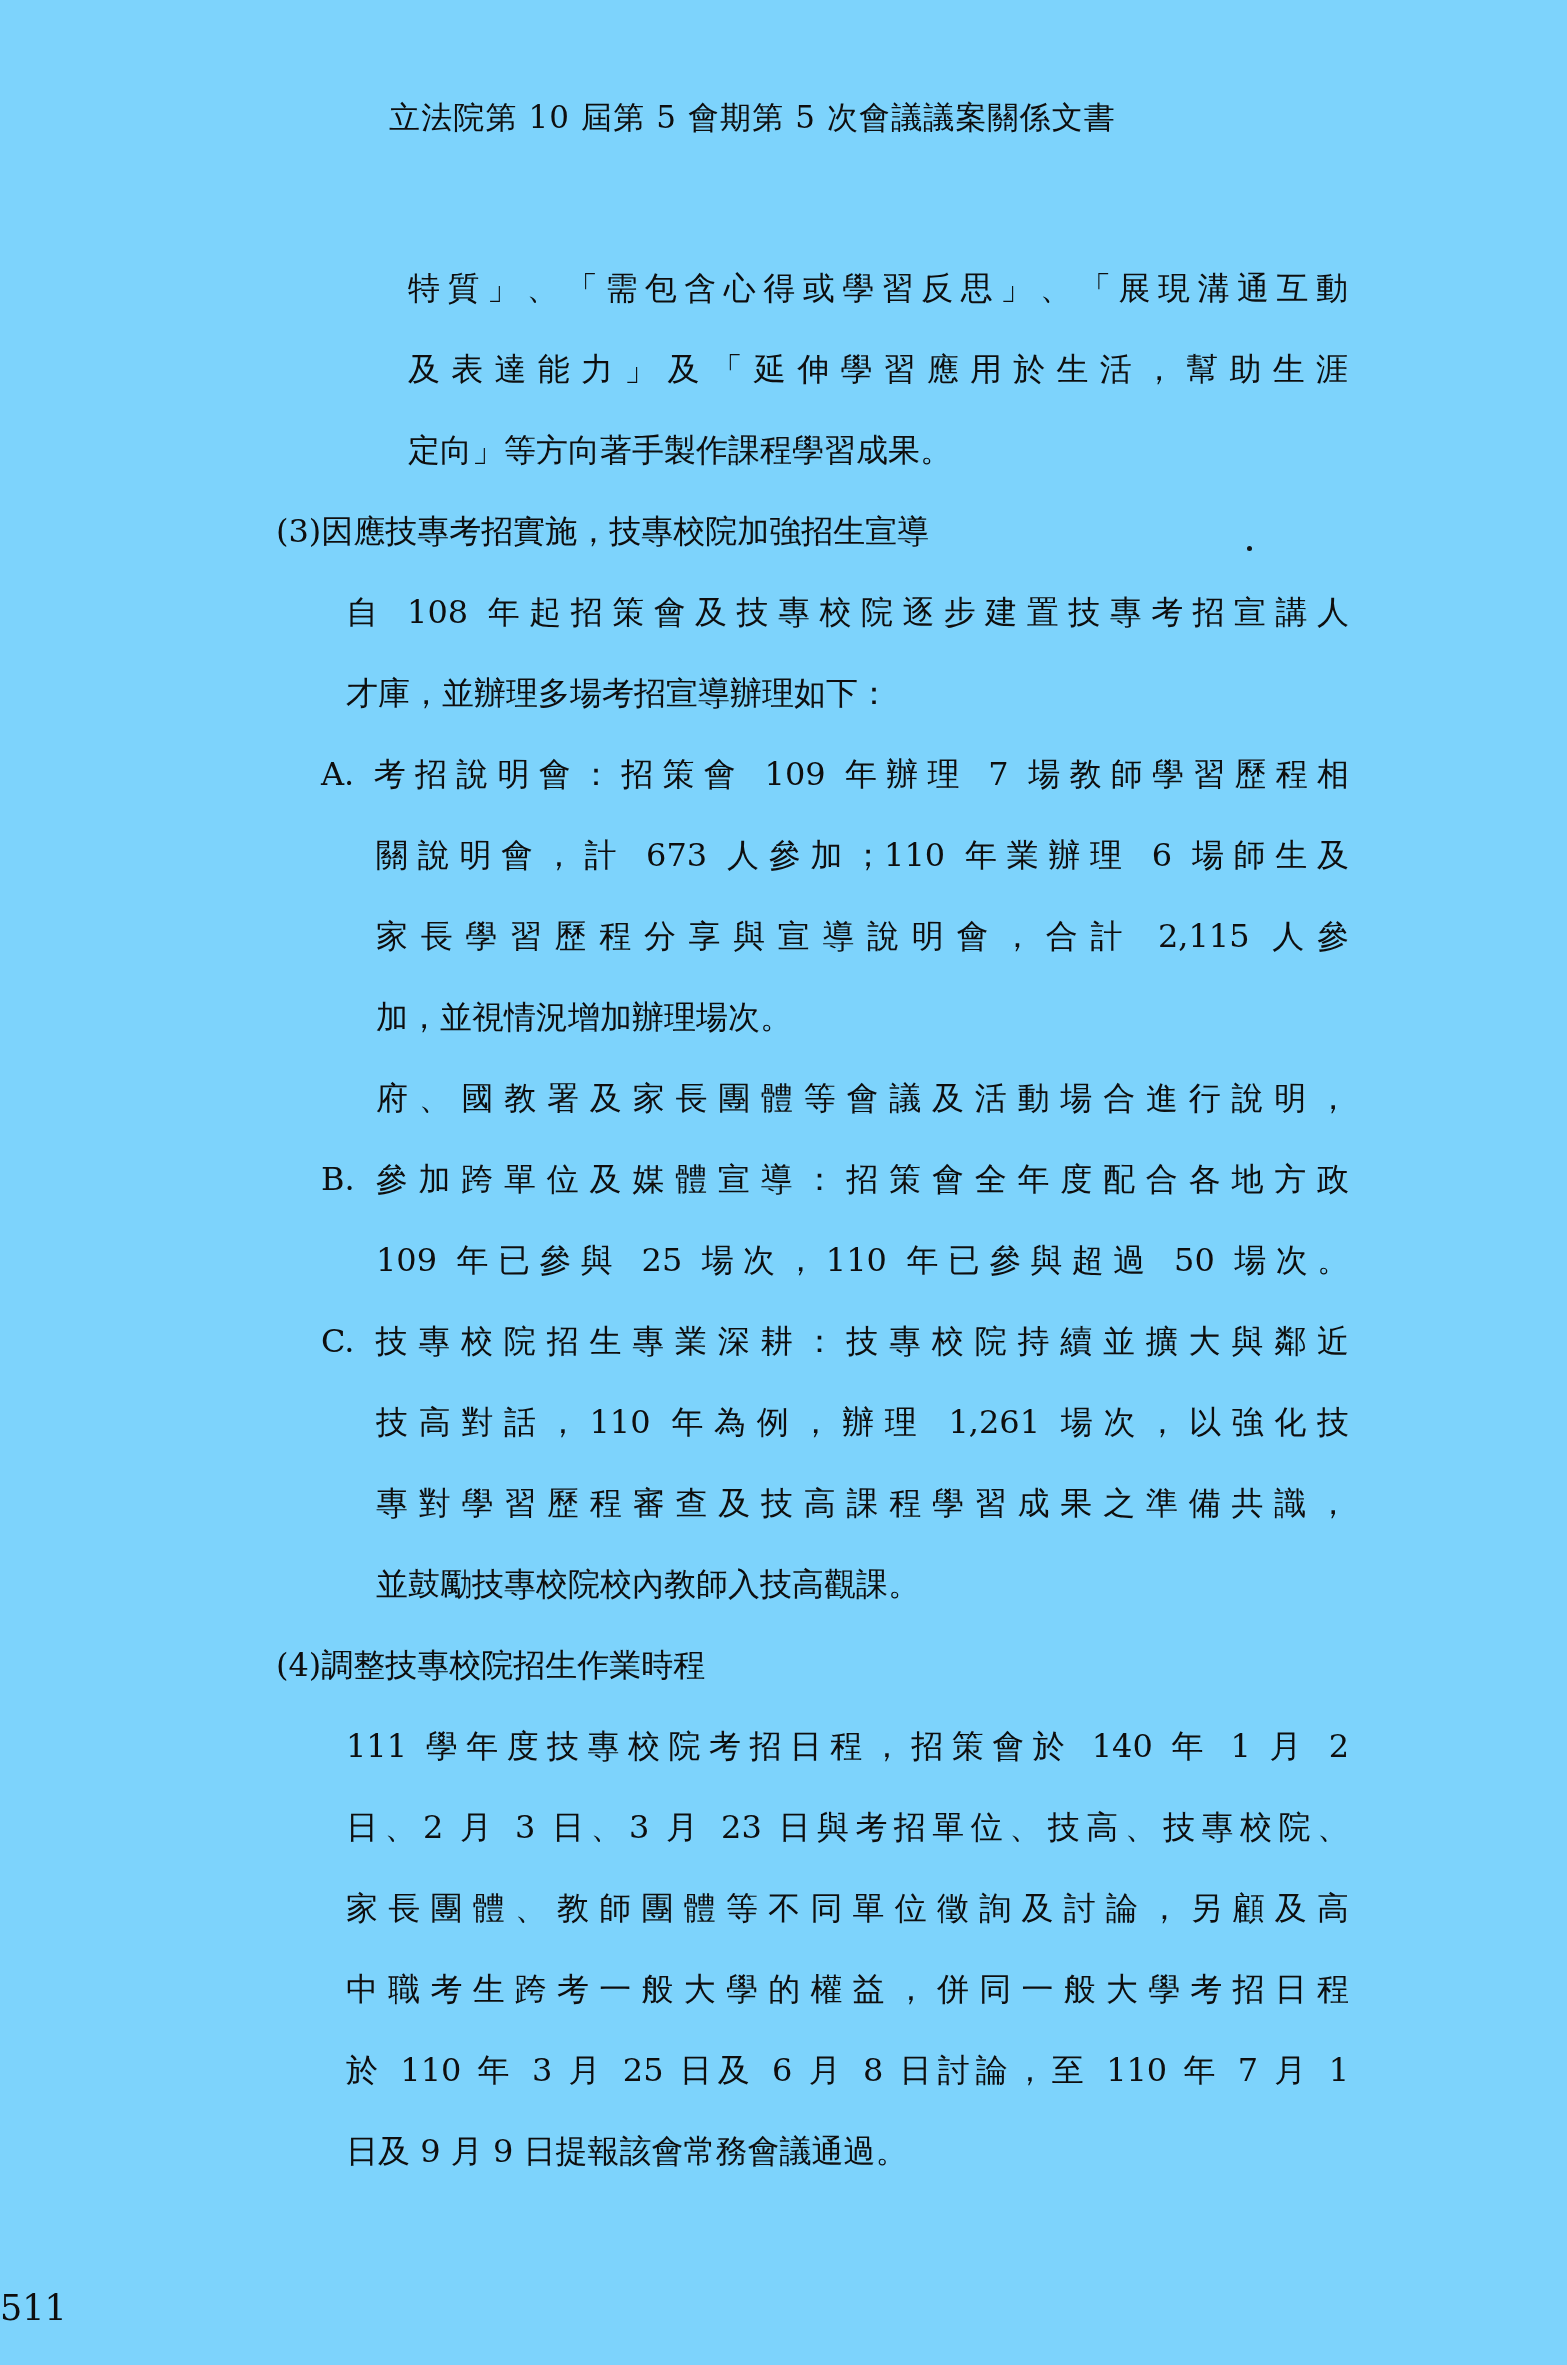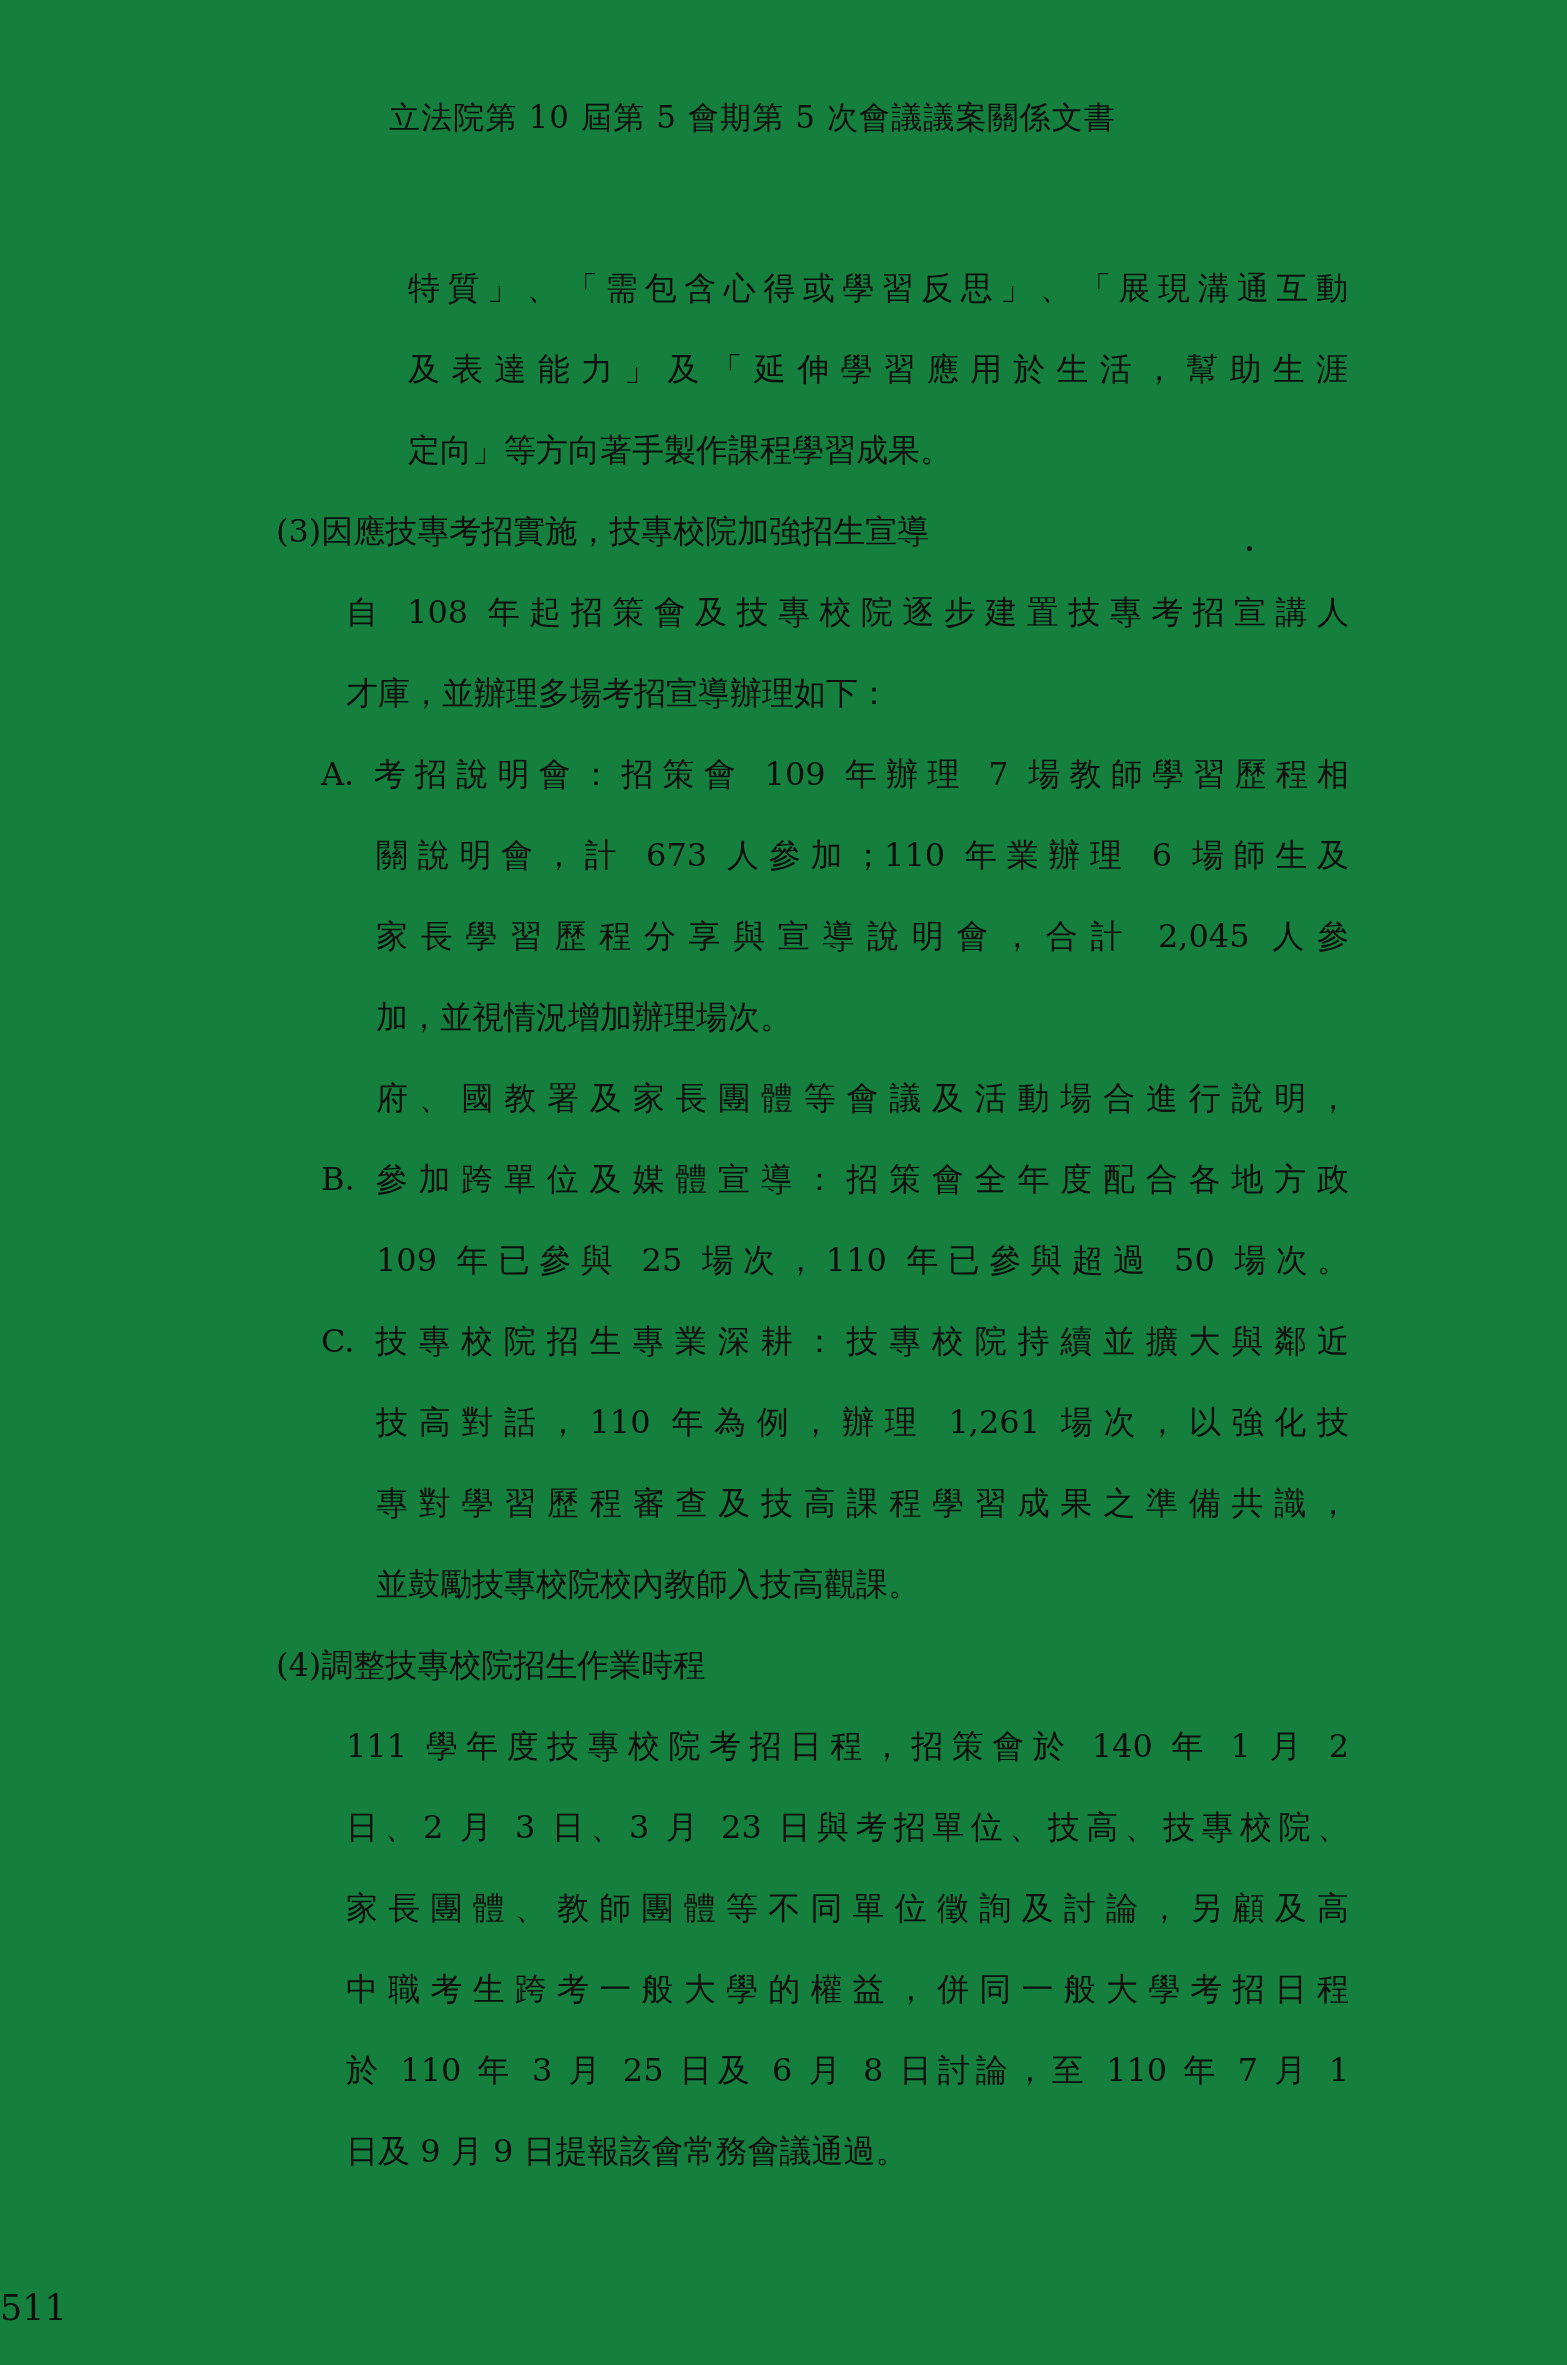--- a/index.html
+++ b/index.html
@@ -5,21 +5,21 @@
   html, body {
     margin: 0;
     padding: 0;
     background: #e8e8e8;
   }
   .page {
     position: relative;
     width: 1567px;
     height: 2366px;
     margin: 0 auto;
-    background: #15803d;
+    background: #7dd3fc;
     overflow: hidden;
     font-family: "DejaVu Serif", "Liberation Serif", serif;
     color: #0e0e0e;
   }
   
   .doc-header {
     position: absolute;
     top: 95px;
     left: 0;
     right: 62px;
@@ -83,21 +83,21 @@
 
   <div class="doc-body">
     <div class="line ind-quote  fill">特質」、「需包含心得或學習反思」、「展現溝通互動</div>
     <div class="line ind-quote  fill">及表達能力」及「延伸學習應用於生活，幫助生涯</div>
     <div class="line ind-quote">定向」等方向著手製作課程學習成果。</div>
     <div class="line ind-num">(3)因應技專考招實施，技專校院加強招生宣導</div>
     <div class="line ind-para   fill">自 108 年起招策會及技專校院逐步建置技專考招宣講人</div>
     <div class="line ind-para">才庫，並辦理多場考招宣導辦理如下：</div>
     <div class="line ind-letter fill">A. 考招說明會：招策會 109 年辦理 7 場教師學習歷程相</div>
     <div class="line ind-lcont  fill">關說明會，計 673 人參加；110 年業辦理 6 場師生及</div>
-    <div class="line ind-lcont  fill">家長學習歷程分享與宣導說明會，合計 2,045 人參</div>
+    <div class="line ind-lcont  fill">家長學習歷程分享與宣導說明會，合計 2,115 人參</div>
     <div class="line ind-lcont">加，並視情況增加辦理場次。</div>
     <div class="line ind-lcont  fill">府、國教署及家長團體等會議及活動場合進行說明，</div>
     <div class="line ind-letter fill">B. 參加跨單位及媒體宣導：招策會全年度配合各地方政</div>
     <div class="line ind-lcont  fill">109 年已參與 25 場次，110 年已參與超過 50 場次。</div>
     <div class="line ind-letter fill">C. 技專校院招生專業深耕：技專校院持續並擴大與鄰近</div>
     <div class="line ind-lcont  fill">技高對話，110 年為例，辦理 1,261 場次，以強化技</div>
     <div class="line ind-lcont  fill">專對學習歷程審查及技高課程學習成果之準備共識，</div>
     <div class="line ind-lcont">並鼓勵技專校院校內教師入技高觀課。</div>
     <div class="line ind-num">(4)調整技專校院招生作業時程</div>
     <div class="line ind-para   fill">111 學年度技專校院考招日程，招策會於 140 年 1 月 2</div>

